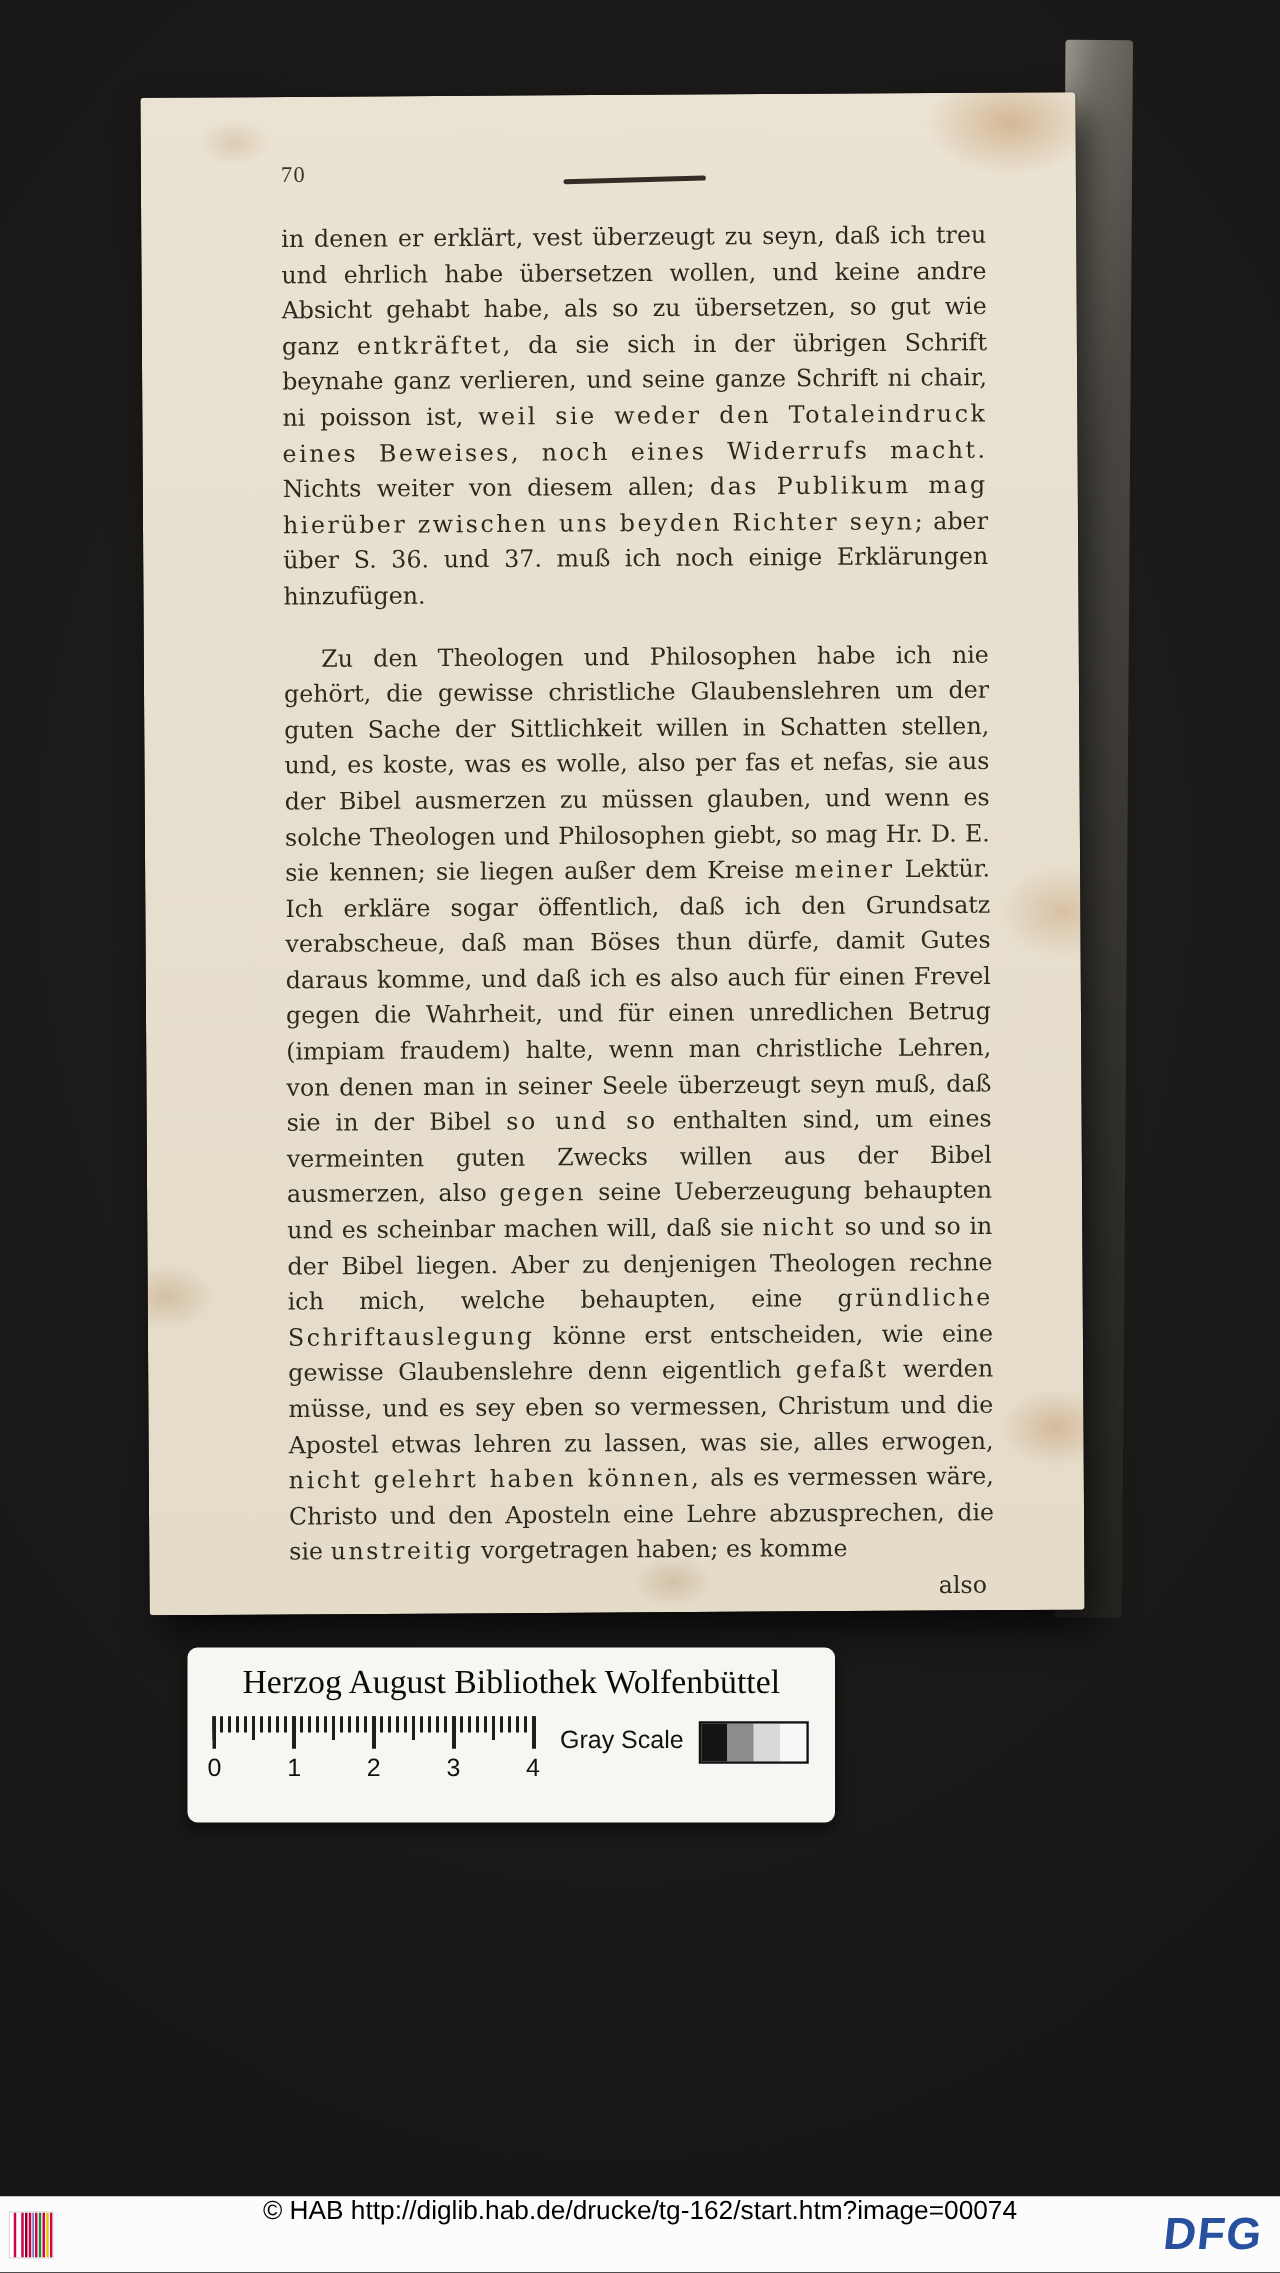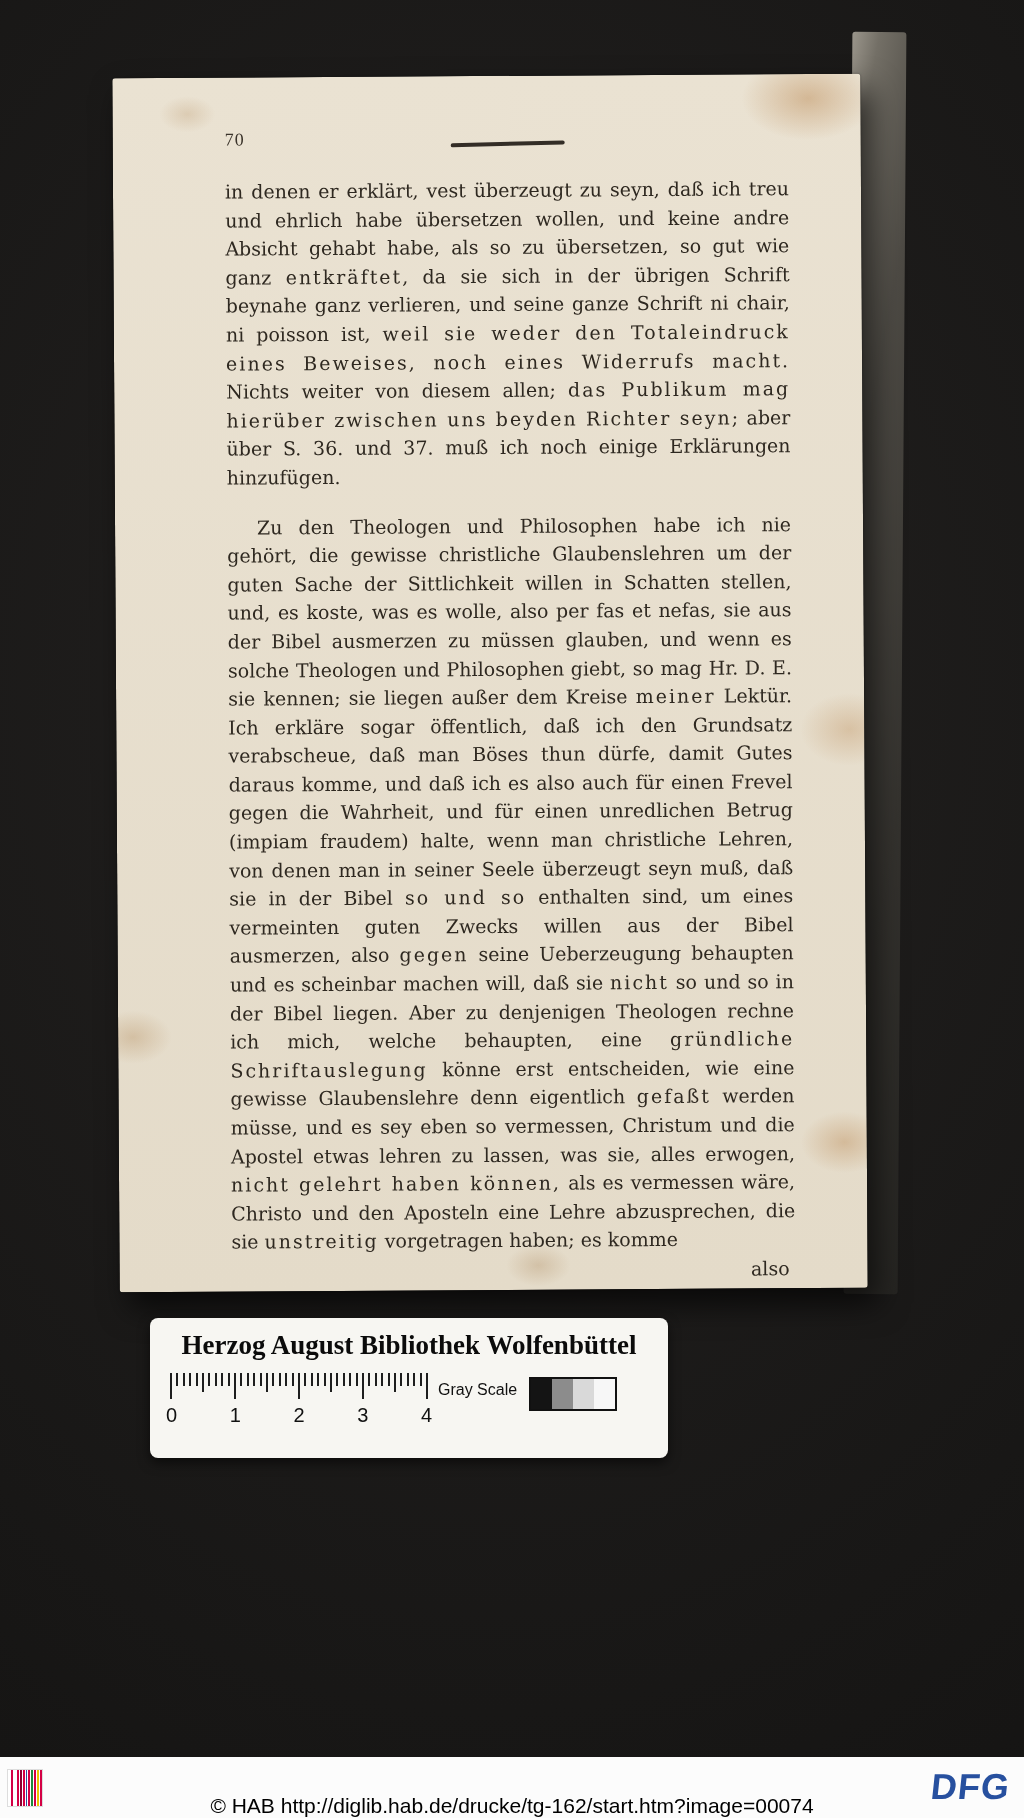--- a/index.html
+++ b/index.html
@@ -56,52 +56,52 @@
   .catchword{text-align:right;margin-top:1px;padding-right:6px;}
 
   
   .card{
     position:absolute;left:150px;top:1318px;width:518px;height:140px;
     background:#f7f6f2;border-radius:8px;
     box-shadow:0 5px 12px rgba(0,0,0,.55);
   }
   .card-title{
     margin-top:12px;text-align:center;
-    font-family:"Liberation Serif", serif;font-weight:bold;font-size:27px;color:#0b0b0b;
+    font-family:"Liberation Serif", serif;font-weight:normal;font-size:27px;color:#0b0b0b;
   }
   .card-row{
     display:flex;align-items:flex-start;
     margin:12px 16px 0 20px;
   }
   .ruler{width:268px;}
   .ticks{position:relative;height:26px;width:260px;}
   .ticks .minor{position:absolute;left:0;top:0;width:259px;height:13px;
     background:repeating-linear-gradient(to right,#1e1e1e 0 2px,transparent 2px 6.4px);}
   .ticks .mid{position:absolute;left:0;top:0;width:259px;height:19px;
     background:repeating-linear-gradient(to right,#1e1e1e 0 2px,transparent 2px 32px);}
   .ticks .major{position:absolute;left:0;top:0;width:261px;height:26px;
     background:repeating-linear-gradient(to right,#1e1e1e 0 2.5px,transparent 2.5px 64px);}
   .nums{
     display:flex;justify-content:space-between;width:266px;margin-left:-4px;margin-top:5px;
     font-family:"Liberation Sans", sans-serif;font-size:20px;color:#111;
   }
   .gs-label{
-    margin-top:8px;white-space:nowrap;
-    font-family:"Liberation Sans", sans-serif;font-size:16px;color:#111;
+    margin-left:10px;margin-top:8px;white-space:nowrap;
+    font-family:"Liberation Sans", sans-serif;font-size:20px;color:#111;
   }
   .gs-patches{
     display:flex;margin-left:12px;margin-top:4px;
     width:84px;height:30px;border:2px solid #111;background:#fff;
   }
   .gs-patches > div{flex:1;}
 
   
   .footer{
     position:absolute;left:0;top:1757px;width:1024px;height:61px;
-    background:#fcfcfc;display:flex;align-items:flex-end;
+    background:#fcfcfc;display:flex;align-items:flex-start;
   }
   .color-strip{
     position:absolute;left:8px;top:13px;width:34px;height:36px;
     display:flex;gap:1px;background:#fff;outline:1px solid #ddd;
   }
   .color-strip > div{flex:1;}
   .copyright{
     margin:0 auto;
     font-family:"Liberation Sans", sans-serif;font-size:21px;color:#000;
   }

